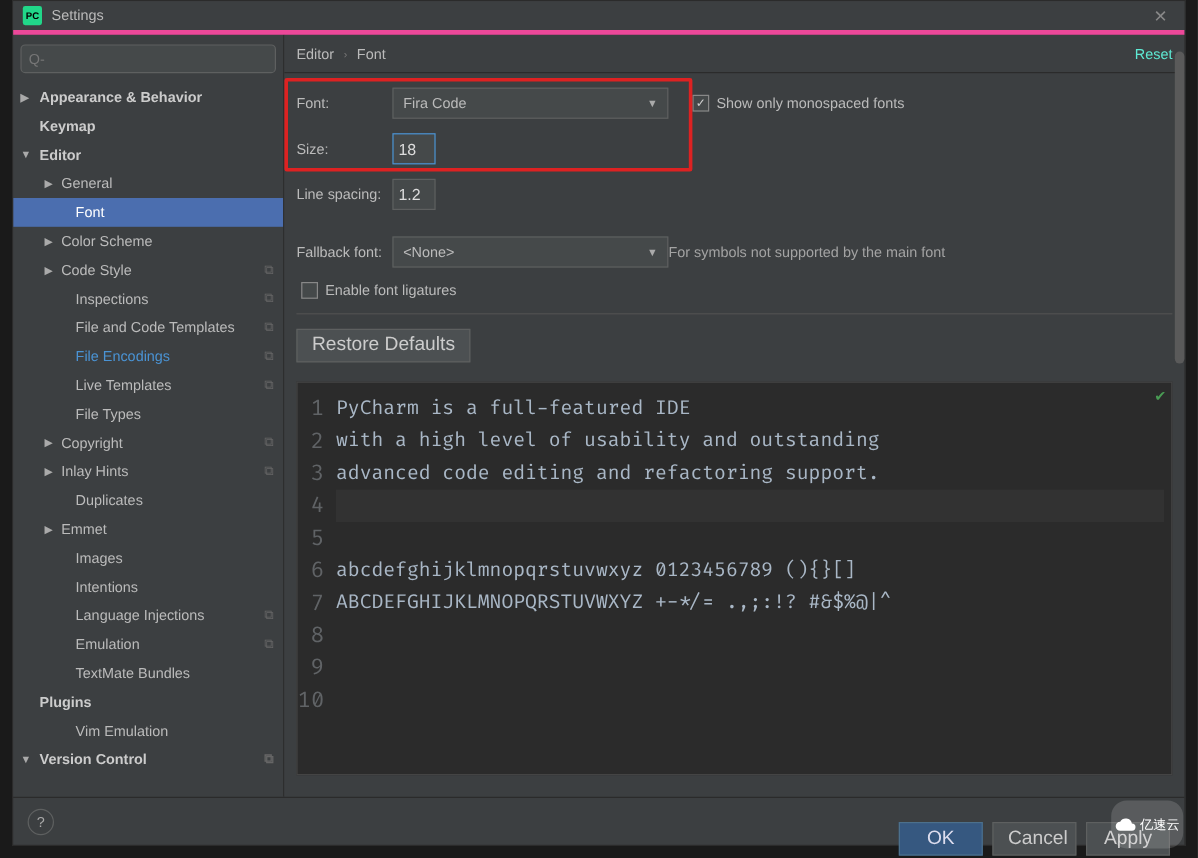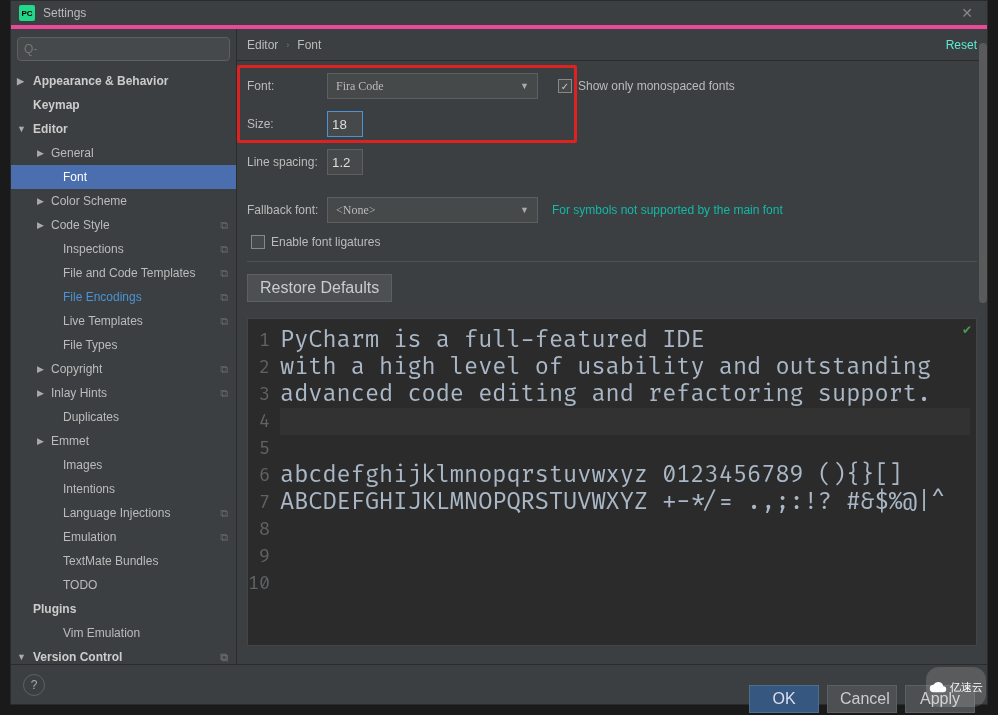--- a/index.html
+++ b/index.html
@@ -36,38 +36,38 @@
 .crumbs { height: 32px; display: flex; align-items: center; padding: 0 10px; border-bottom: 1px solid #2b2b2b; }
 .crumbs .crumb { color: #bbb; }
 .crumbs .sep { margin: 0 8px; color: #777; font-size: 9px; }
 .crumbs .reset { margin-left: auto; color: #5eead4; cursor: pointer; }
 
 .form { padding: 12px 10px; position: relative; }
 .highlight-box { position: absolute; border: 3px solid #d22; pointer-events: none; left: 0px; top: 4px; width: 340px; height: 78px; border-radius: 2px; }
 
 .row { display: flex; align-items: center; margin-bottom: 12px; }
 .row .label { width: 80px; color: #bbb; }
-.select { display: flex; align-items: center; justify-content: space-between; background: #45494a; border: 1px solid #5e6060; height: 26px; padding: 0 8px; width: 211px; cursor: pointer; font-family: Liberation Serif, serif; }
+.select { display: flex; align-items: center; justify-content: space-between; background: #45494a; border: 1px solid #5e6060; height: 26px; padding: 0 8px; width: 230px; cursor: pointer; }
 .select .chev { color: #aaa; font-size: 9px; margin-left: 6px; }
 .input-num { width: 36px; height: 26px; background: #45494a; border: 1px solid #4a93d4; color: #ddd; padding: 0 4px; text-align: left; }
 .input-num.noborder { border-color: #5e6060; }
 
 .checkbox { display: flex; align-items: center; cursor: pointer; }
 .checkbox .box { width: 14px; height: 14px; border: 1px solid #888; background: #45494a; margin-right: 6px; display: flex; align-items: center; justify-content: center; font-size: 10px; color: #ccc; }
 .checkbox.checked .box::after { content: "✓"; }
 
-.hint { color: #14b8a6; font-size: 12px; margin-left: 14px; }
+.hint { color: #a3a3a3; font-size: 12px; }
 
 .separator { border: none; border-top: 1px solid #515151; margin: 12px 0; }
 
 .btn { background: #4c5052; border: 1px solid #5e6060; color: #ccc; padding: 4px 12px; cursor: pointer; font-size: 16px; }
 
 .preview { margin: 4px 10px 10px 10px; background: #2b2b2b; border: 1px solid #444; height: 328px; position: relative; display: flex; }
 .gutter { width: 26px; text-align: right; padding: 8px 4px 0 0; color: #606366; font-family: "Fira Code", Consolas, monospace; font-size: 18px; line-height: 27px; }
-.code { flex: 1; padding: 8px 6px 0 6px; font-family: "Fira Code", Consolas, monospace; font-size: 23px; line-height: 27px; color: #a9b7c6; white-space: pre; overflow: hidden; }
+.code { flex: 1; padding: 8px 6px 0 6px; font-family: "Fira Code", Consolas, monospace; font-size: 16px; line-height: 27px; color: #a9b7c6; white-space: pre; overflow: hidden; }
 .code .current-line { background: #323232; display: block; height: 27px; }
 .preview .tick { position: absolute; right: 4px; top: 4px; color: #499c54; font-size: 12px; }
 
 .footer { height: 40px; border-top: 1px solid #2b2b2b; display: flex; align-items: center; padding: 0 12px; }
 .help { width: 22px; height: 22px; border: 1px solid #5e6060; border-radius: 11px; display: flex; align-items: center; justify-content: center; color: #aaa; cursor: pointer; }
 .footer .spacer { flex: 1; }
 .footer .btn { width: 70px; margin-left: 8px; margin-top: 29px; }
 .footer .btn.primary { background: #365880; border-color: #4c708c; color: #dde; }
 
 .scrollbar-v { position: absolute; right: 0px; top: 32px; bottom: 0; width: 10px; background: transparent; }
@@ -163,23 +163,20 @@
           <div class="tree-item l2">
             <span>Language Injections</span>
             <span class="copy">⧉</span>
           </div>
           <div class="tree-item l2">
             <span>Emulation</span>
             <span class="copy">⧉</span>
           </div>
           <div class="tree-item l2">
             <span>TextMate Bundles</span>
-          </div>
-          <div class="tree-item l2">
-            <span>TODO</span>
           </div>
           <div class="tree-item l0 bold">
             <span>Plugins</span>
           </div>
           <div class="tree-item l2">
             <span>Vim Emulation</span>
           </div>
           <div class="tree-item l0 bold">
             <span class="arrow">▼</span>
             <span>Version Control</span>

